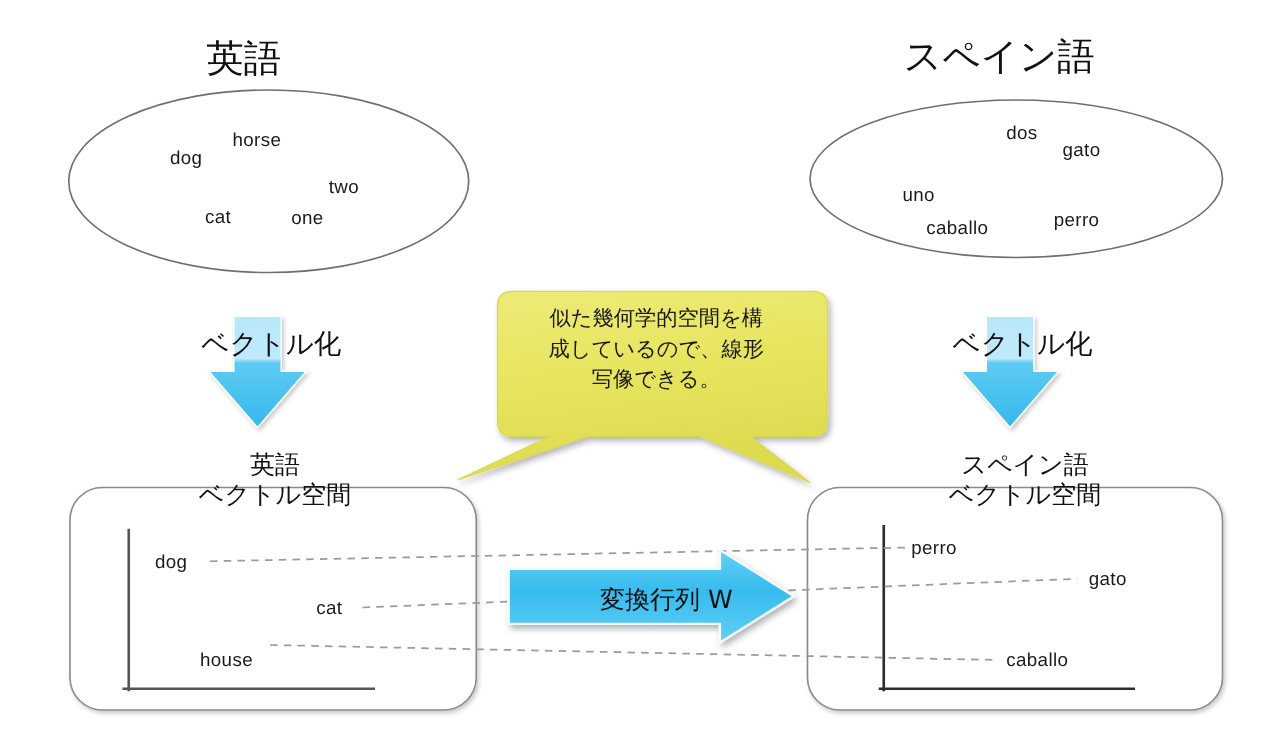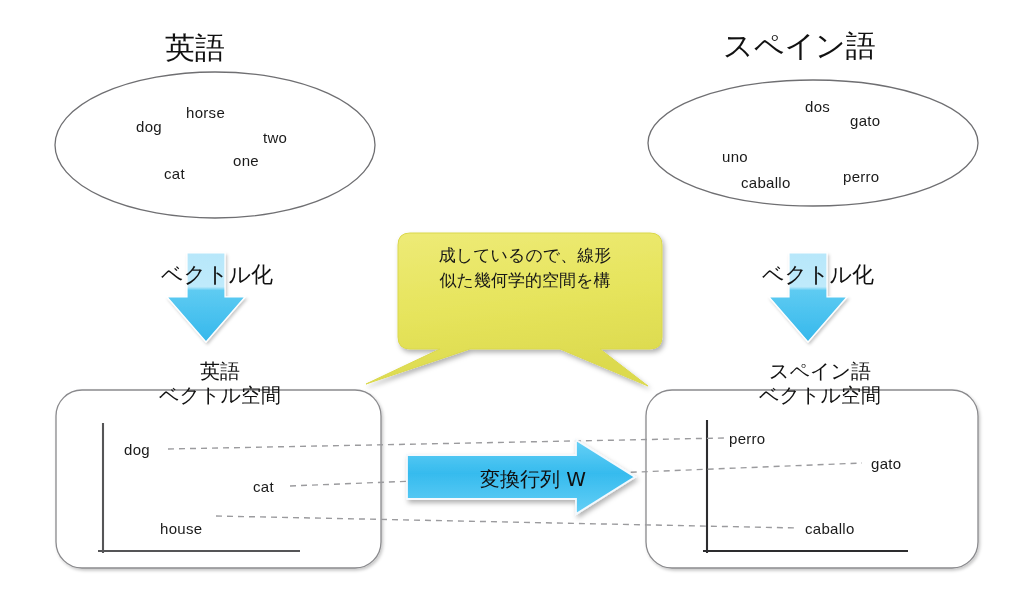--- a/index.html
+++ b/index.html
@@ -154,36 +154,37 @@
     </g>
   </svg>
 
   <div class="layer">
 
     <div class="title-jp" style="left:165px; top:32px;">英語</div>
     <div class="title-jp" style="left:723px; top:30px;">スペイン語</div>
 
     <div class="word" style="left:186px; top:104px;">horse</div>
     <div class="word" style="left:136px; top:118px;">dog</div>
-    <div class="word" style="left:263px; top:129px;">two</div>
+    <div class="word" style="left:263px; top:141px;">two</div>
     <div class="word" style="left:164px; top:165px;">cat</div>
-    <div class="word" style="left:233px; top:152px;">one</div>
+    <div class="word" style="left:233px; top:166px;">one</div>
 
     <div class="word" style="left:793px; top:98px;margin-left:12px;">dos</div>
     <div class="word" style="left:850px; top:112px;">gato</div>
     <div class="word" style="left:722px; top:124px;margin-top:24px;">uno</div>
     <div class="word" style="left:741px; top:174px;">caballo</div>
     <div class="word" style="left:843px; top:168px;">perro</div>
 
     <div class="arrow-label" style="left:161px; top:260px;">ベクトル化</div>
     <div class="arrow-label" style="left:762px; top:260px;">ベクトル化</div>
 
     <div class="callout-text" style="left:420px; top:243px;">
+      <span>似た幾何学的空間を構</span>
       <span>成しているので、線形</span>
-      <span>似た幾何学的空間を構</span>
+      <span>写像できる。</span>
     </div>
 
     <div class="box-title" style="left:145px; top:359px; width:150px;">
       <div>英語</div>
       <div>ベクトル空間</div>
     </div>
     <div class="box-title" style="left:740px; top:359px; width:160px;">
       <div>スペイン語</div>
       <div>ベクトル空間</div>
     </div>

